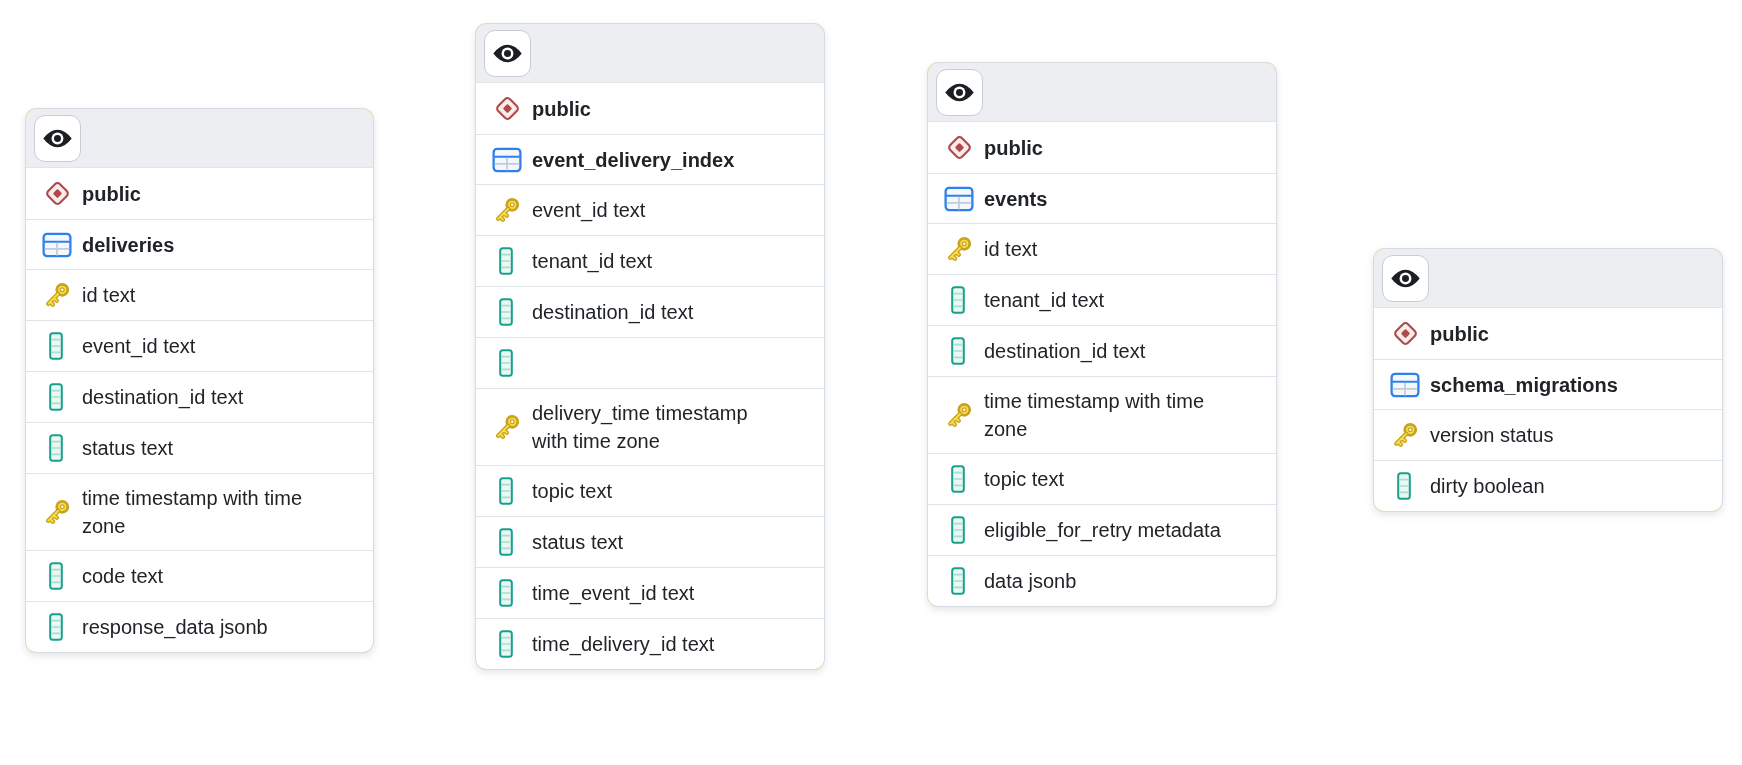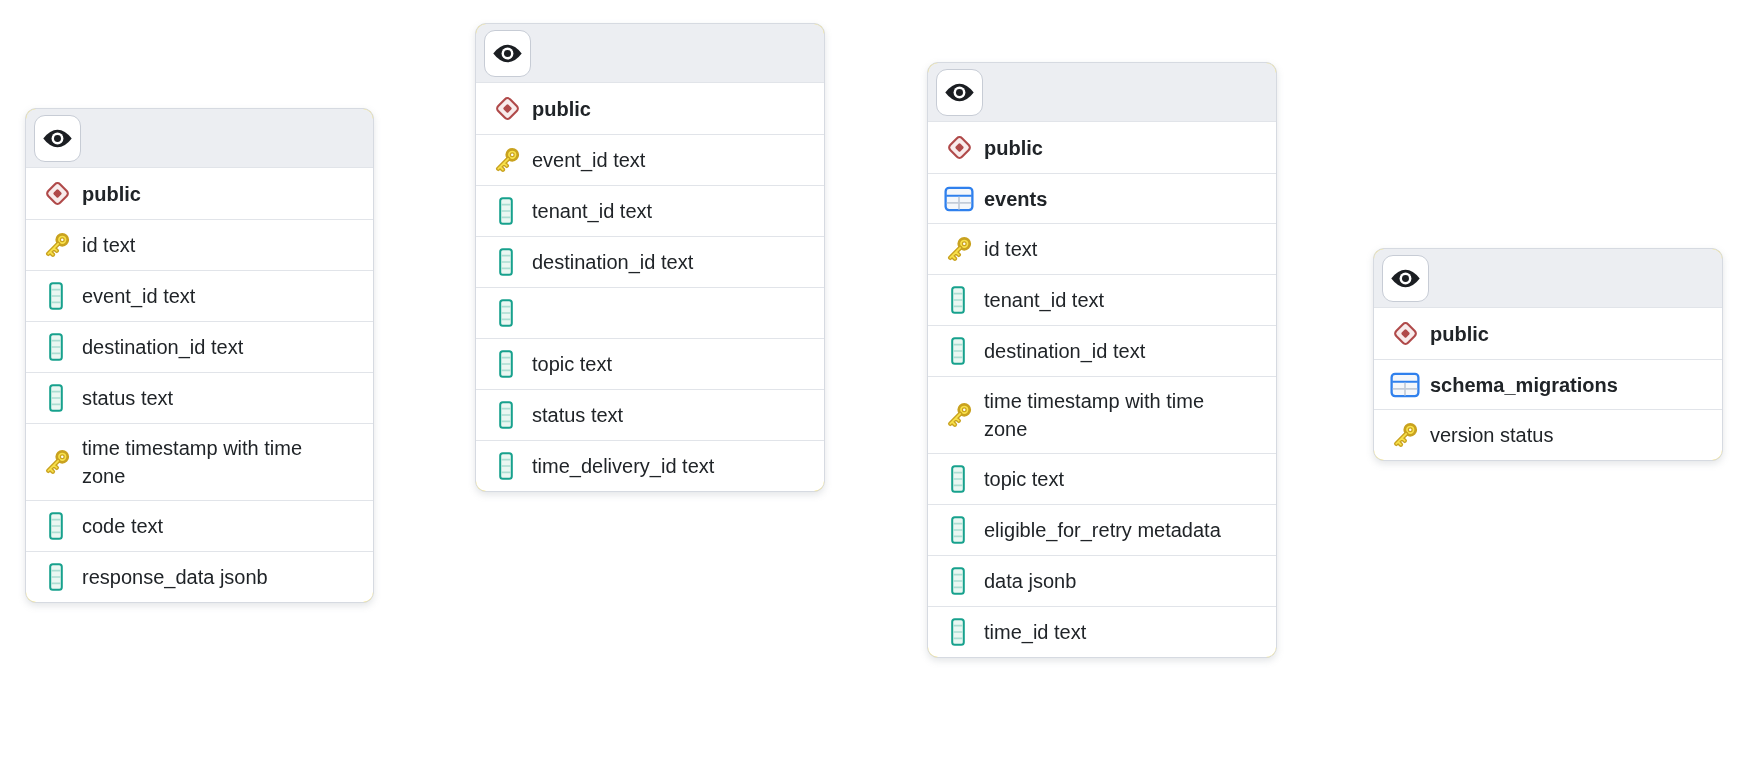--- a/index.html
+++ b/index.html
@@ -89,20 +89,30 @@
     </div>
     <div class="row">
       <span class="cell-icon">
         <svg class="i-schema" viewBox="0 0 26 26">
           <rect x="6" y="6" width="14" height="14" rx="3" transform="rotate(45 13 13)" style="fill:var(--schema-fill,#f8ecec);stroke:var(--schema-stroke,#b04a4a)" stroke-width="1.8"></rect>
           <rect x="10.2" y="10.2" width="5.6" height="5.6" rx="1.2" transform="rotate(45 13 13)" style="fill:var(--schema-stroke,#b04a4a)"></rect>
         </svg>
       </span>
       <span class="label bold">public</span>
     </div>
+    <div class="row">
+      <span class="cell-icon">
+        <svg class="i-table" viewBox="0 0 26 24">
+          <rect x="1.4" y="2.4" width="23.2" height="19.2" rx="3" style="fill:var(--table-fill,#f4f7fb);stroke:var(--table-stroke,#2f80ed)" stroke-width="2"></rect>
+          <path d="M2 9.2 h22" style="stroke:var(--table-stroke,#2f80ed)" stroke-width="1.6" fill="none"></path>
+          <path d="M13 10 v11 M2.4 15.4 h21.2" style="stroke:#c3ccd8" stroke-width="1.5" fill="none"></path>
+        </svg>
+      </span>
+      <span class="label bold">deliveries</span>
+    </div>
     <div class="rows">
         <div class="row">
     <span class="cell-icon">
       <svg class="i-key" viewBox="0 0 24 24">
         <circle cx="16.2" cy="7.8" r="4.4" style="fill:var(--key-fill,#f8e14b);stroke:var(--key-stroke,#c9a21f)" stroke-width="2.2"></circle>
         <circle cx="16.2" cy="7.8" r="1.5" style="fill:#ffffff;stroke:var(--key-stroke,#c9a21f)" stroke-width="1"></circle>
         <path d="M12.9 11.1 L5 19 M6.5 17.5 l2.2 2.2 M9.6 14.4 l2.2 2.2" style="stroke:var(--key-stroke,#c9a21f)" stroke-width="3.6" fill="none" stroke-linecap="round"></path>
         <path d="M12.9 11.1 L5 19 M6.5 17.5 l2.2 2.2 M9.6 14.4 l2.2 2.2" style="stroke:var(--key-fill,#f8e14b)" stroke-width="1.4" fill="none" stroke-linecap="round"></path>
       </svg>
     </span>
@@ -185,20 +195,30 @@
     </div>
     <div class="row">
       <span class="cell-icon">
         <svg class="i-schema" viewBox="0 0 26 26">
           <rect x="6" y="6" width="14" height="14" rx="3" transform="rotate(45 13 13)" style="fill:var(--schema-fill,#f8ecec);stroke:var(--schema-stroke,#b04a4a)" stroke-width="1.8"></rect>
           <rect x="10.2" y="10.2" width="5.6" height="5.6" rx="1.2" transform="rotate(45 13 13)" style="fill:var(--schema-stroke,#b04a4a)"></rect>
         </svg>
       </span>
       <span class="label bold">public</span>
     </div>
+    <div class="row">
+      <span class="cell-icon">
+        <svg class="i-table" viewBox="0 0 26 24">
+          <rect x="1.4" y="2.4" width="23.2" height="19.2" rx="3" style="fill:var(--table-fill,#f4f7fb);stroke:var(--table-stroke,#2f80ed)" stroke-width="2"></rect>
+          <path d="M2 9.2 h22" style="stroke:var(--table-stroke,#2f80ed)" stroke-width="1.6" fill="none"></path>
+          <path d="M13 10 v11 M2.4 15.4 h21.2" style="stroke:#c3ccd8" stroke-width="1.5" fill="none"></path>
+        </svg>
+      </span>
+      <span class="label bold">event_delivery_index</span>
+    </div>
     <div class="rows">
         <div class="row">
     <span class="cell-icon">
       <svg class="i-key" viewBox="0 0 24 24">
         <circle cx="16.2" cy="7.8" r="4.4" style="fill:var(--key-fill,#f8e14b);stroke:var(--key-stroke,#c9a21f)" stroke-width="2.2"></circle>
         <circle cx="16.2" cy="7.8" r="1.5" style="fill:#ffffff;stroke:var(--key-stroke,#c9a21f)" stroke-width="1"></circle>
         <path d="M12.9 11.1 L5 19 M6.5 17.5 l2.2 2.2 M9.6 14.4 l2.2 2.2" style="stroke:var(--key-stroke,#c9a21f)" stroke-width="3.6" fill="none" stroke-linecap="round"></path>
         <path d="M12.9 11.1 L5 19 M6.5 17.5 l2.2 2.2 M9.6 14.4 l2.2 2.2" style="stroke:var(--key-fill,#f8e14b)" stroke-width="1.4" fill="none" stroke-linecap="round"></path>
       </svg>
     </span>
@@ -228,38 +248,60 @@
         <div class="row">
 
     <span class="cell-icon">
       <svg class="i-col" viewBox="0 0 16 28">
         <rect x="1.2" y="1.2" width="11.6" height="25.6" rx="2.6" style="fill:var(--col-fill,#eaf7f2);stroke:var(--col-stroke,#17a18d)" stroke-width="2"></rect>
         <path d="M2.4 7.6 h9.2 M2.4 14 h9.2 M2.4 20.4 h9.2" style="stroke:var(--col-line,#abded2)" stroke-width="1.6" fill="none"></path>
       </svg>
     </span>
   </div>
         <div class="row">
+    <span class="cell-icon">
+      <svg class="i-key" viewBox="0 0 24 24">
+        <circle cx="16.2" cy="7.8" r="4.4" style="fill:var(--key-fill,#f8e14b);stroke:var(--key-stroke,#c9a21f)" stroke-width="2.2"></circle>
+        <circle cx="16.2" cy="7.8" r="1.5" style="fill:#ffffff;stroke:var(--key-stroke,#c9a21f)" stroke-width="1"></circle>
+        <path d="M12.9 11.1 L5 19 M6.5 17.5 l2.2 2.2 M9.6 14.4 l2.2 2.2" style="stroke:var(--key-stroke,#c9a21f)" stroke-width="3.6" fill="none" stroke-linecap="round"></path>
+        <path d="M12.9 11.1 L5 19 M6.5 17.5 l2.2 2.2 M9.6 14.4 l2.2 2.2" style="stroke:var(--key-fill,#f8e14b)" stroke-width="1.4" fill="none" stroke-linecap="round"></path>
+      </svg>
+    </span>
+
+    <span class="label">delivery_time timestamp with time zone</span>
+  </div>
+        <div class="row">
 
     <span class="cell-icon">
       <svg class="i-col" viewBox="0 0 16 28">
         <rect x="1.2" y="1.2" width="11.6" height="25.6" rx="2.6" style="fill:var(--col-fill,#eaf7f2);stroke:var(--col-stroke,#17a18d)" stroke-width="2"></rect>
         <path d="M2.4 7.6 h9.2 M2.4 14 h9.2 M2.4 20.4 h9.2" style="stroke:var(--col-line,#abded2)" stroke-width="1.6" fill="none"></path>
       </svg>
     </span>
     <span class="label">topic text</span>
   </div>
         <div class="row">
 
     <span class="cell-icon">
       <svg class="i-col" viewBox="0 0 16 28">
         <rect x="1.2" y="1.2" width="11.6" height="25.6" rx="2.6" style="fill:var(--col-fill,#eaf7f2);stroke:var(--col-stroke,#17a18d)" stroke-width="2"></rect>
         <path d="M2.4 7.6 h9.2 M2.4 14 h9.2 M2.4 20.4 h9.2" style="stroke:var(--col-line,#abded2)" stroke-width="1.6" fill="none"></path>
       </svg>
     </span>
     <span class="label">status text</span>
+  </div>
+        <div class="row">
+
+    <span class="cell-icon">
+      <svg class="i-col" viewBox="0 0 16 28">
+        <rect x="1.2" y="1.2" width="11.6" height="25.6" rx="2.6" style="fill:var(--col-fill,#eaf7f2);stroke:var(--col-stroke,#17a18d)" stroke-width="2"></rect>
+        <path d="M2.4 7.6 h9.2 M2.4 14 h9.2 M2.4 20.4 h9.2" style="stroke:var(--col-line,#abded2)" stroke-width="1.6" fill="none"></path>
+      </svg>
+    </span>
+    <span class="label">time_event_id text</span>
   </div>
         <div class="row">
 
     <span class="cell-icon">
       <svg class="i-col" viewBox="0 0 16 28">
         <rect x="1.2" y="1.2" width="11.6" height="25.6" rx="2.6" style="fill:var(--col-fill,#eaf7f2);stroke:var(--col-stroke,#17a18d)" stroke-width="2"></rect>
         <path d="M2.4 7.6 h9.2 M2.4 14 h9.2 M2.4 20.4 h9.2" style="stroke:var(--col-line,#abded2)" stroke-width="1.6" fill="none"></path>
       </svg>
     </span>
     <span class="label">time_delivery_id text</span>
@@ -363,30 +405,20 @@
         <div class="row">
 
     <span class="cell-icon">
       <svg class="i-col" viewBox="0 0 16 28">
         <rect x="1.2" y="1.2" width="11.6" height="25.6" rx="2.6" style="fill:var(--col-fill,#eaf7f2);stroke:var(--col-stroke,#17a18d)" stroke-width="2"></rect>
         <path d="M2.4 7.6 h9.2 M2.4 14 h9.2 M2.4 20.4 h9.2" style="stroke:var(--col-line,#abded2)" stroke-width="1.6" fill="none"></path>
       </svg>
     </span>
     <span class="label">data jsonb</span>
   </div>
-        <div class="row">
-
-    <span class="cell-icon">
-      <svg class="i-col" viewBox="0 0 16 28">
-        <rect x="1.2" y="1.2" width="11.6" height="25.6" rx="2.6" style="fill:var(--col-fill,#eaf7f2);stroke:var(--col-stroke,#17a18d)" stroke-width="2"></rect>
-        <path d="M2.4 7.6 h9.2 M2.4 14 h9.2 M2.4 20.4 h9.2" style="stroke:var(--col-line,#abded2)" stroke-width="1.6" fill="none"></path>
-      </svg>
-    </span>
-    <span class="label">time_id text</span>
-  </div>
       </div>
   </section>
     <section class="card" style="left: 1373px; top: 248px; width: 350px;">
     <div class="card-header">
       <button class="eye-btn" type="button">
         <svg class="i-eye" viewBox="0 0 24 16">
           <path d="M1 8 Q6.2 1.2 12 1.2 Q17.8 1.2 23 8 Q17.8 14.8 12 14.8 Q6.2 14.8 1 8 Z" style="fill:var(--eye,#1b1e22)"></path>
           <circle cx="12" cy="8" r="4.6" style="fill:#ffffff"></circle>
           <circle cx="12" cy="8" r="2.7" style="fill:var(--eye,#1b1e22)"></circle>
         </svg>
@@ -417,15 +449,25 @@
       <svg class="i-key" viewBox="0 0 24 24">
         <circle cx="16.2" cy="7.8" r="4.4" style="fill:var(--key-fill,#f8e14b);stroke:var(--key-stroke,#c9a21f)" stroke-width="2.2"></circle>
         <circle cx="16.2" cy="7.8" r="1.5" style="fill:#ffffff;stroke:var(--key-stroke,#c9a21f)" stroke-width="1"></circle>
         <path d="M12.9 11.1 L5 19 M6.5 17.5 l2.2 2.2 M9.6 14.4 l2.2 2.2" style="stroke:var(--key-stroke,#c9a21f)" stroke-width="3.6" fill="none" stroke-linecap="round"></path>
         <path d="M12.9 11.1 L5 19 M6.5 17.5 l2.2 2.2 M9.6 14.4 l2.2 2.2" style="stroke:var(--key-fill,#f8e14b)" stroke-width="1.4" fill="none" stroke-linecap="round"></path>
       </svg>
     </span>
 
     <span class="label">version status</span>
   </div>
+        <div class="row">
+
+    <span class="cell-icon">
+      <svg class="i-col" viewBox="0 0 16 28">
+        <rect x="1.2" y="1.2" width="11.6" height="25.6" rx="2.6" style="fill:var(--col-fill,#eaf7f2);stroke:var(--col-stroke,#17a18d)" stroke-width="2"></rect>
+        <path d="M2.4 7.6 h9.2 M2.4 14 h9.2 M2.4 20.4 h9.2" style="stroke:var(--col-line,#abded2)" stroke-width="1.6" fill="none"></path>
+      </svg>
+    </span>
+    <span class="label">dirty boolean</span>
+  </div>
       </div>
   </section>
   </div>
 
 </body></html>

